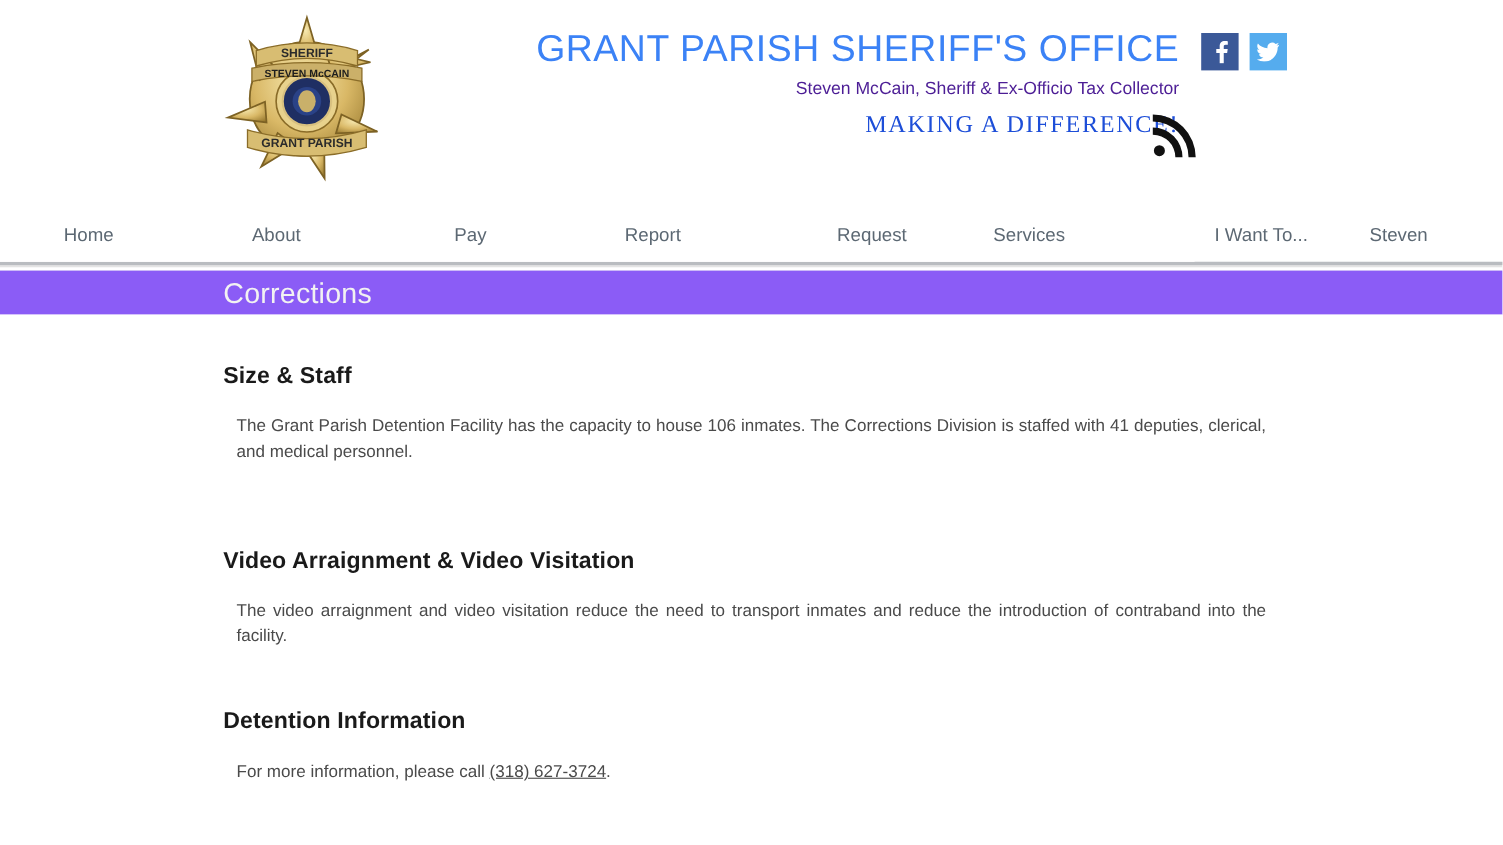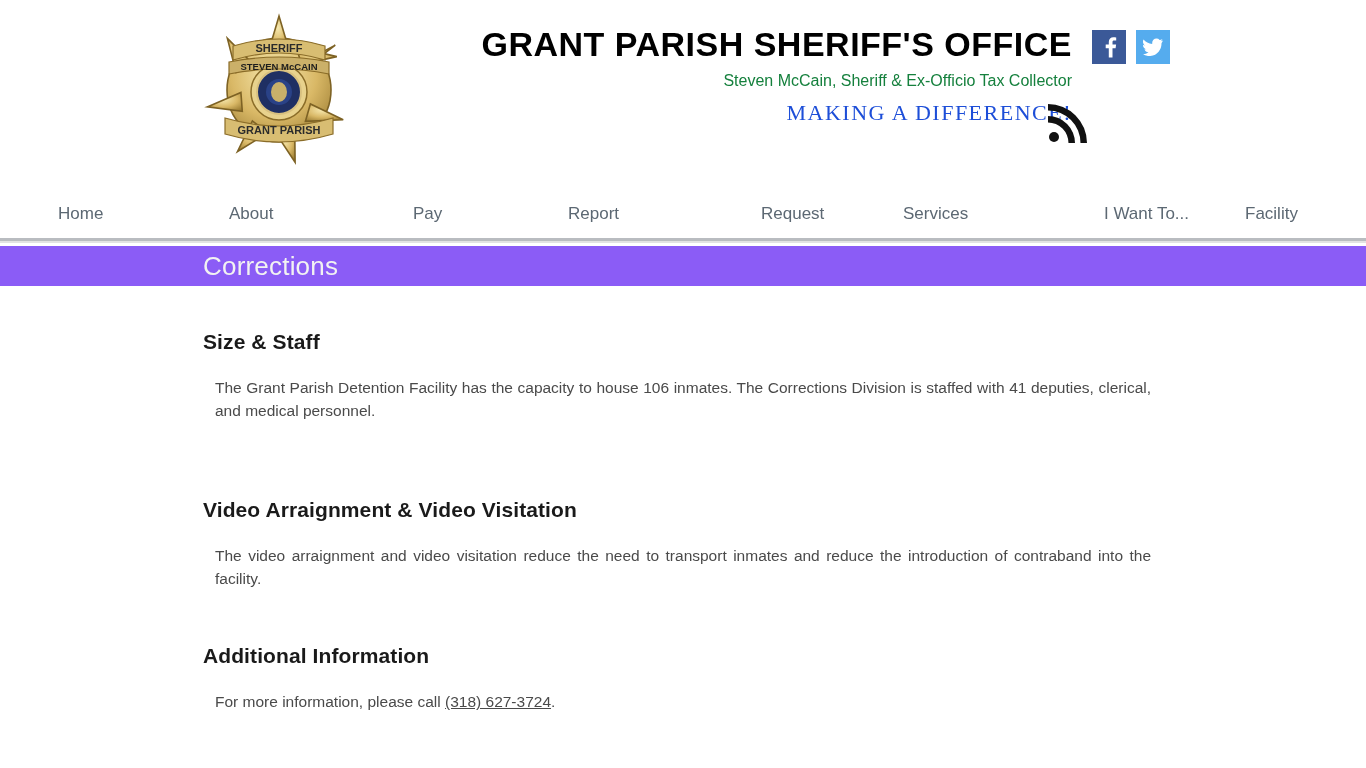--- a/index.html
+++ b/index.html
@@ -33,29 +33,29 @@
 
   .title-block {
     position: absolute;
     left: 372px;
     top: 22px;
     width: 700px;
   }
   .site-title {
     font-size: 34px;
     letter-spacing: 0.5px;
-    color: #000000;
-    font-weight: 700;
+    color: #3b82f6;
+    font-weight: 400;
     line-height: 44px;
     white-space: nowrap;
     margin-left: 14px;
   }
   .site-subtitle {
     font-size: 16px;
-    color: #15803d;
+    color: #4c1d95;
     line-height: 26px;
     margin-top: 2px;
     white-space: nowrap;
   }
   .site-tagline {
     font-size: 22px;
     color: #1d4ed8;
     letter-spacing: 1.5px;
     line-height: 30px;
     margin-top: 4px;
@@ -245,21 +245,21 @@
 </div>
 
 <div class="nav">
   <div class="nav-item" style="left:58px;">Home</div>
   <div class="nav-item" style="left:229px;">About</div>
   <div class="nav-item" style="left:413px;">Pay</div>
   <div class="nav-item" style="left:568px;">Report</div>
   <div class="nav-item" style="left:761px;">Request</div>
   <div class="nav-item" style="left:903px;">Services</div>
   <div class="nav-item" style="left:1104px;">I Want To...</div>
-  <div class="nav-item" style="left:1245px;">Facility</div>
+  <div class="nav-item" style="left:1245px;">Steven</div>
 </div>
 
 <div class="nav-rule"></div>
 
 <div class="banner">
   <div class="banner-title">Corrections</div>
 </div>
 
 <div class="content">
 
@@ -271,17 +271,17 @@
   <div class="gap-lg"></div>
 
   <div class="section">
     <h2 class="section-heading">Video Arraignment &amp; Video Visitation</h2>
     <p class="section-body">The video arraignment and video visitation reduce the need to transport inmates and reduce the introduction of contraband into the facility.</p>
   </div>
 
   <div class="gap-md"></div>
 
   <div class="section">
-    <h2 class="section-heading">Additional Information</h2>
+    <h2 class="section-heading">Detention Information</h2>
     <p class="section-body"><span>For more information, please call </span><a class="phone-link">(318) 627-3724</a><span>.</span></p>
   </div>
 
 </div>
 
 </body></html>

